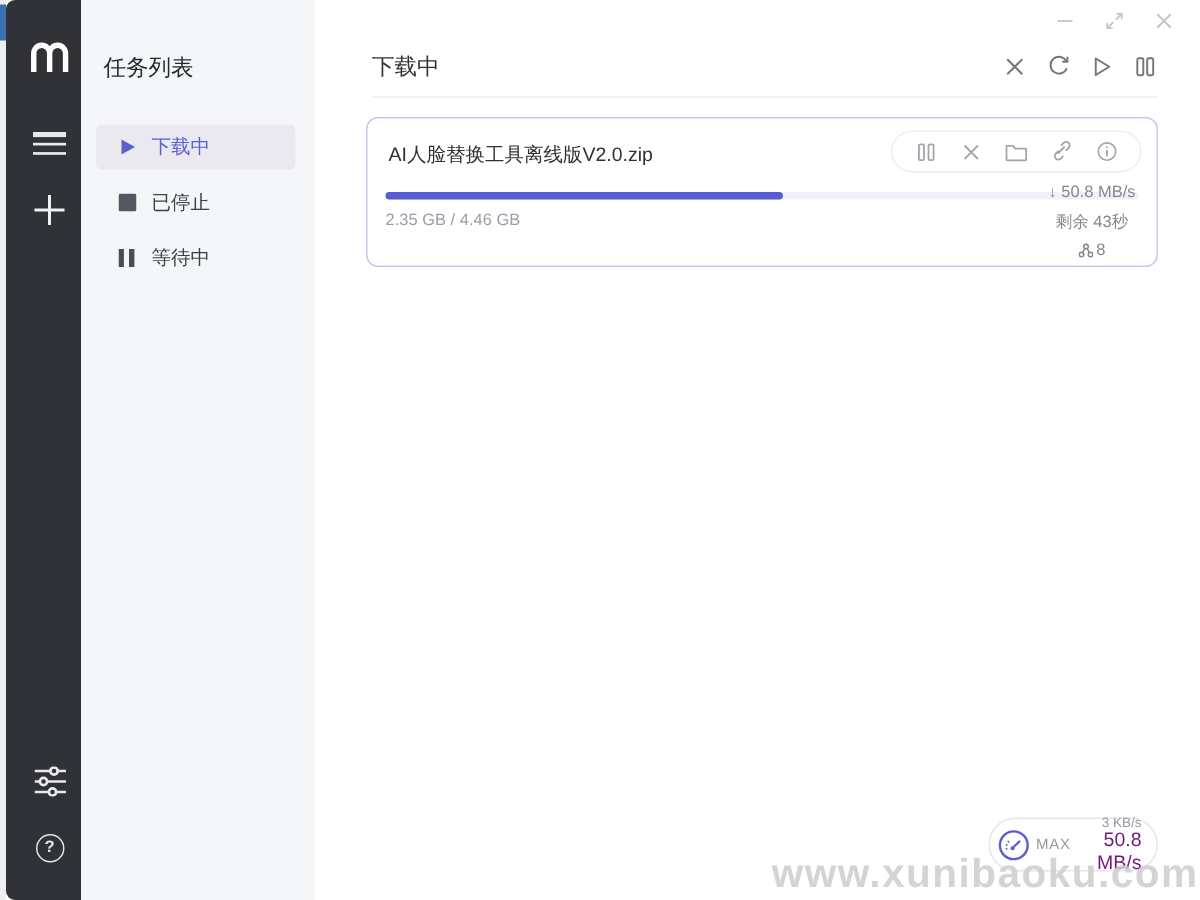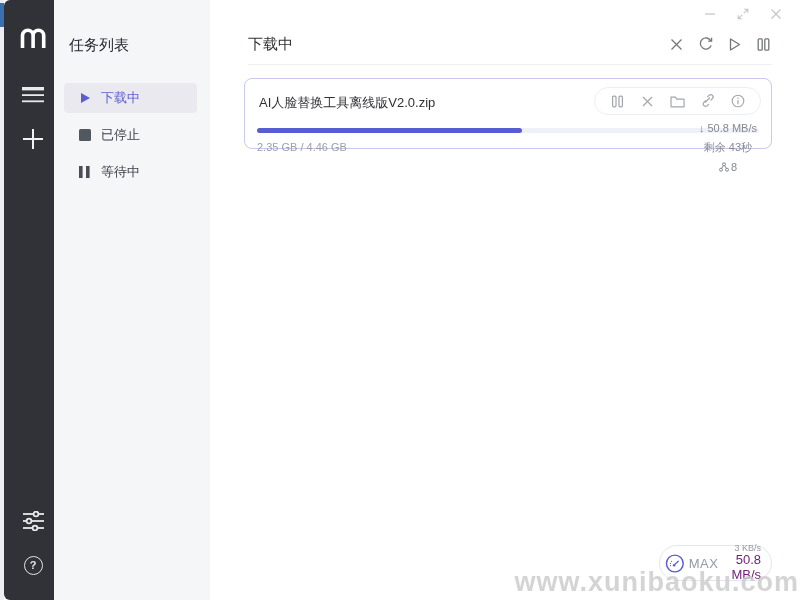--- a/index.html
+++ b/index.html
@@ -57,21 +57,21 @@
 
   
   .win-controls {
     position:absolute; top:0; right:0; width:130px; height:28px;
     display:flex; align-items:center; justify-content:flex-end; gap:20px; padding-right:18px;
   }
   .win-btn { width:13px; height:13px; display:flex; align-items:center; justify-content:center; cursor:pointer; }
 
   
   .card {
-    position:absolute; left:26px; top:78px; width:528px; height:71px;
+    position:absolute; left:26px; top:78px; width:528px; height:100px;
     border:1px solid #c6c9ef; border-radius:8px; background:#fff;
   }
   .card-title {
     position:absolute; left:14px; top:15px; font-size:13px; color:#303136;
     max-width:340px; white-space:nowrap; overflow:hidden;
   }
   .card-actions {
     position:absolute; right:10px; top:8px; height:28px;
     border:1px solid #ebeef5; border-radius:14px; background:#fff;
     display:flex; align-items:center; gap:15px; padding:0 15px;
@@ -89,21 +89,21 @@
   .stats-right { margin-left:auto; display:flex; align-items:center; gap:6px; color:#85888f;flex-direction:column; }
   .peers { display:flex; align-items:center; gap:2px; }
 
   
   .speed-widget {
     position:absolute; right:28px; bottom:19px; width:113px; height:36px;
     border:1px solid #e3e6ec; border-radius:18px; background:#fff;
     display:flex; align-items:center; padding:0 10px 0 5px;
   }
   .gauge { width:27px; height:27px; }
-  .max-label { font-size:13px; color:#9599a0; letter-spacing:.5px; margin-left:4px; }
+  .max-label { font-size:10px; color:#9599a0; letter-spacing:.5px; margin-left:4px; }
   .speed-col { margin-left:auto; text-align:right; line-height:1.15; }
   .up-speed { font-size:9px; color:#9599a0; }
   .down-speed { font-size:13px; color:#701a75; }
 
   
   .watermark {
     position:absolute; right:1px; bottom:2px; z-index:20;
     font-size:27px; font-weight:bold; letter-spacing:1px;
     color:rgba(205,205,205,.85); pointer-events:none;
   }

